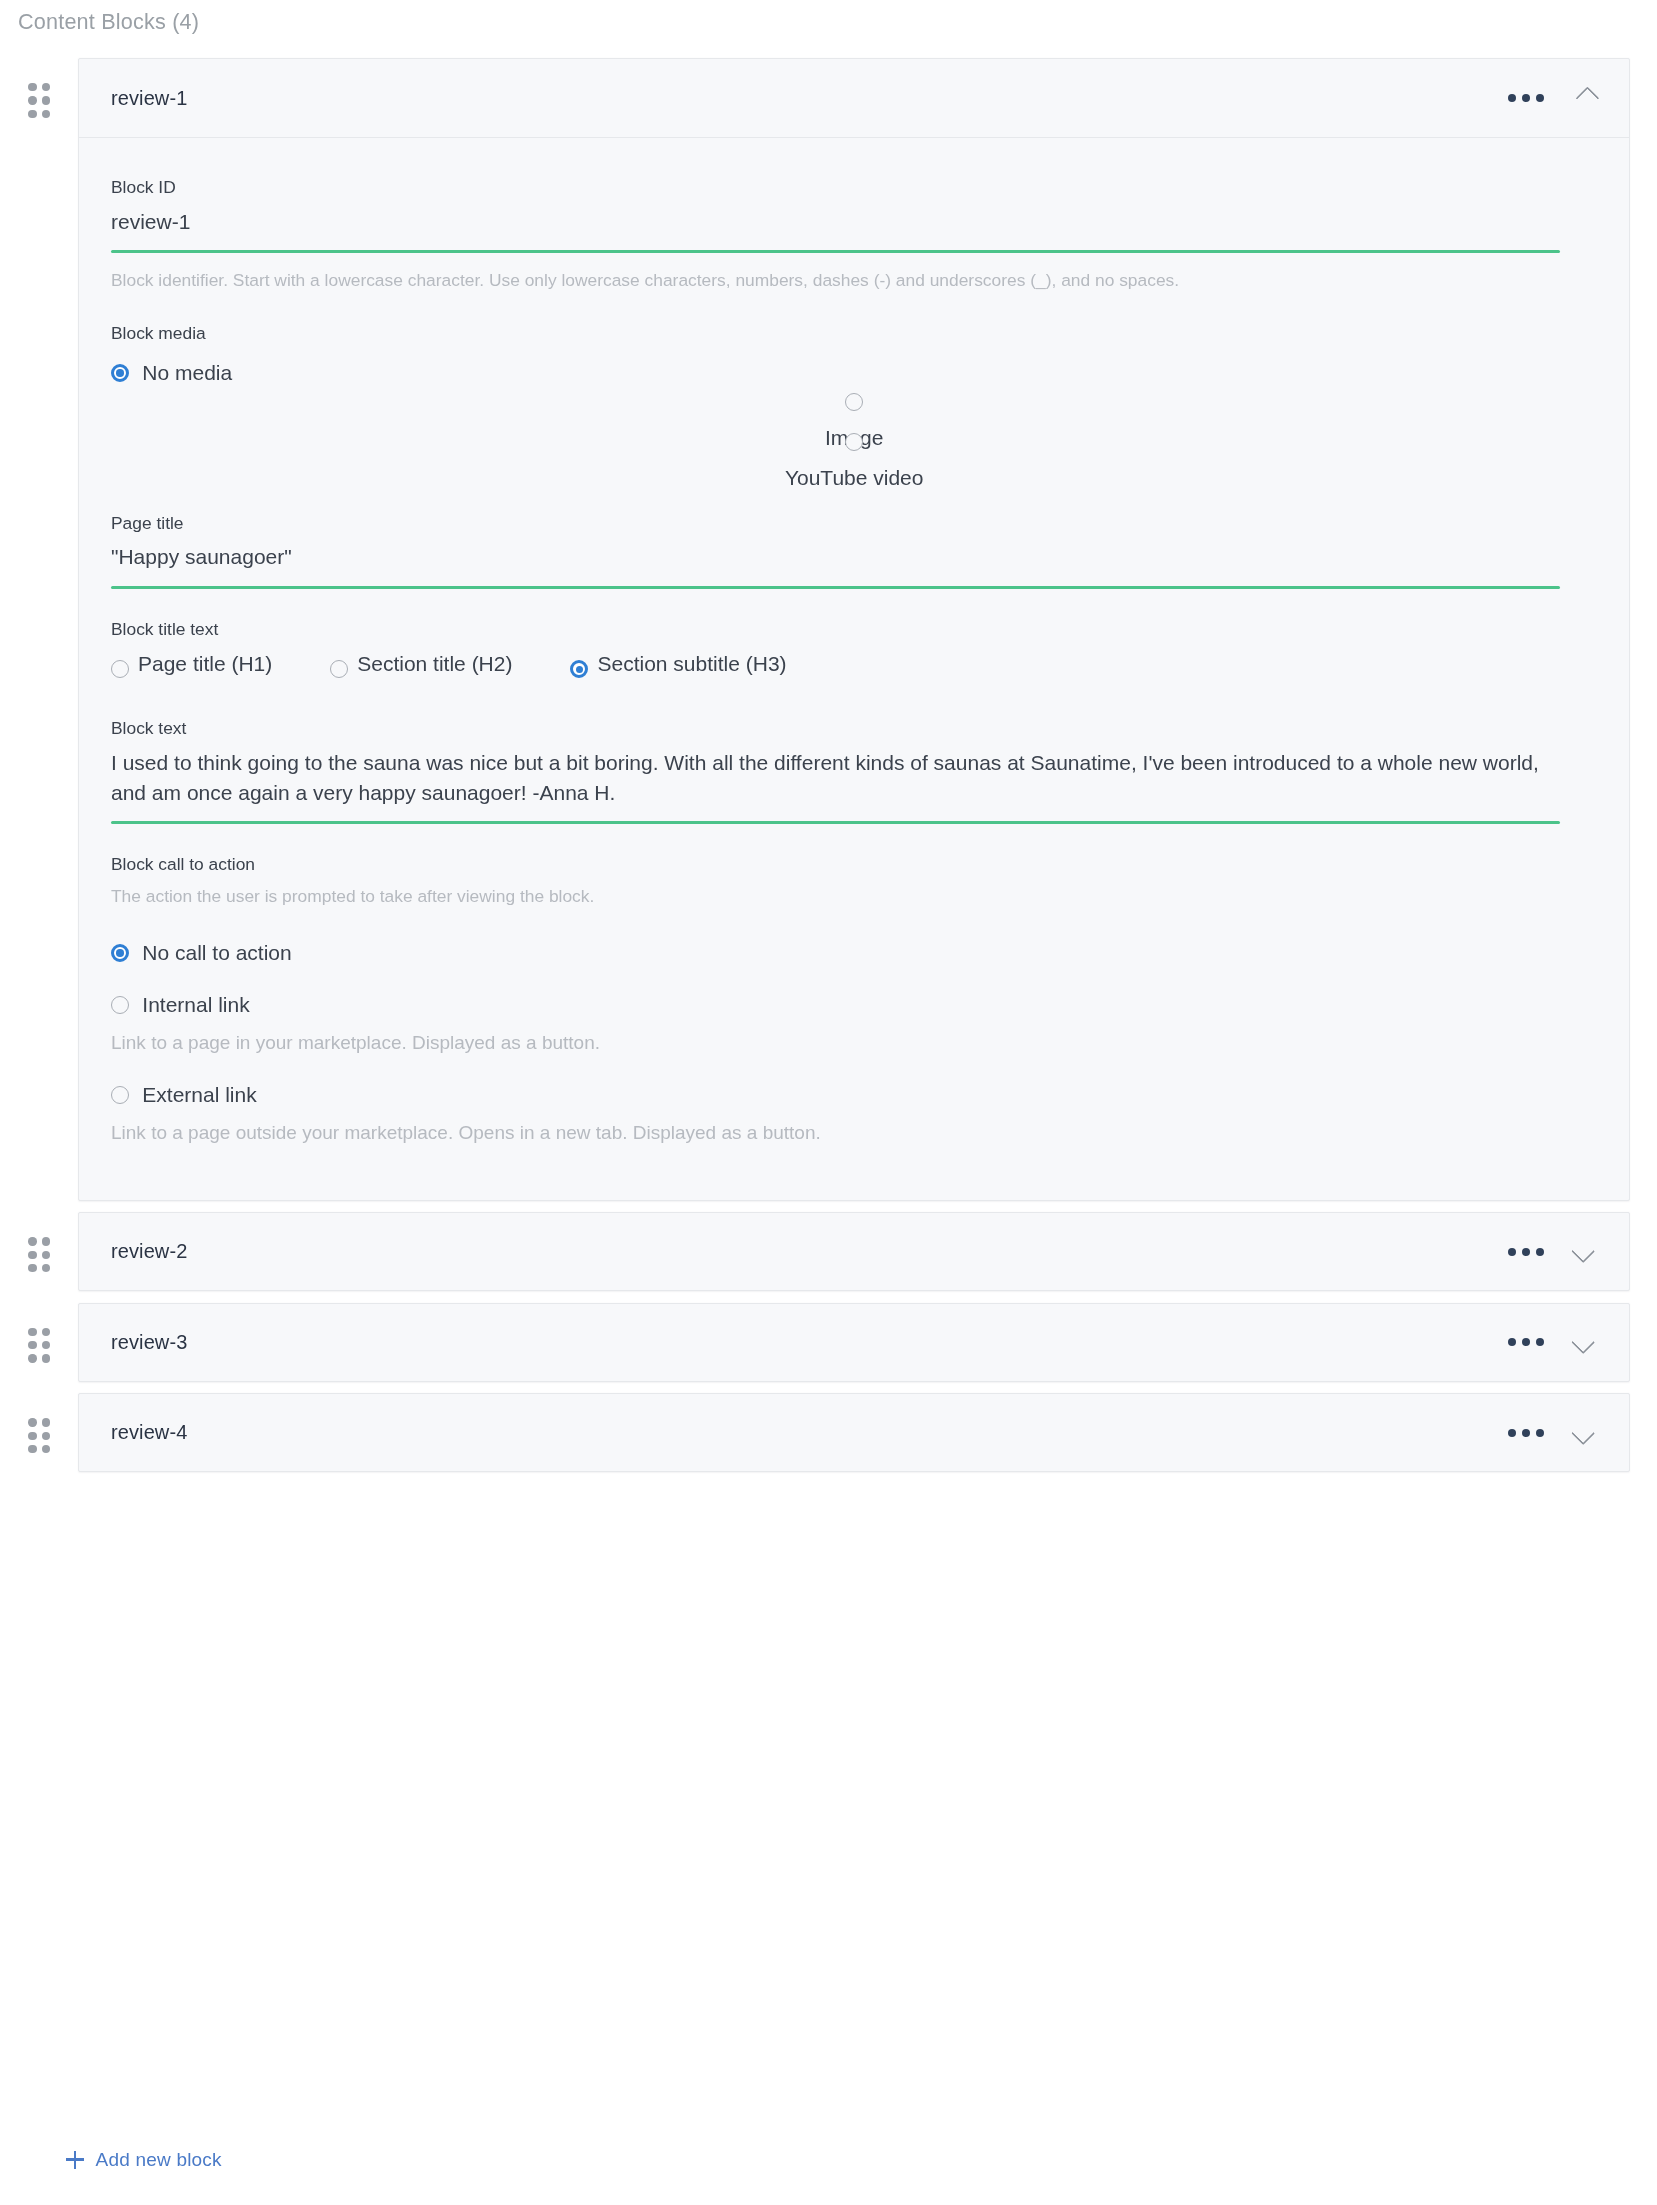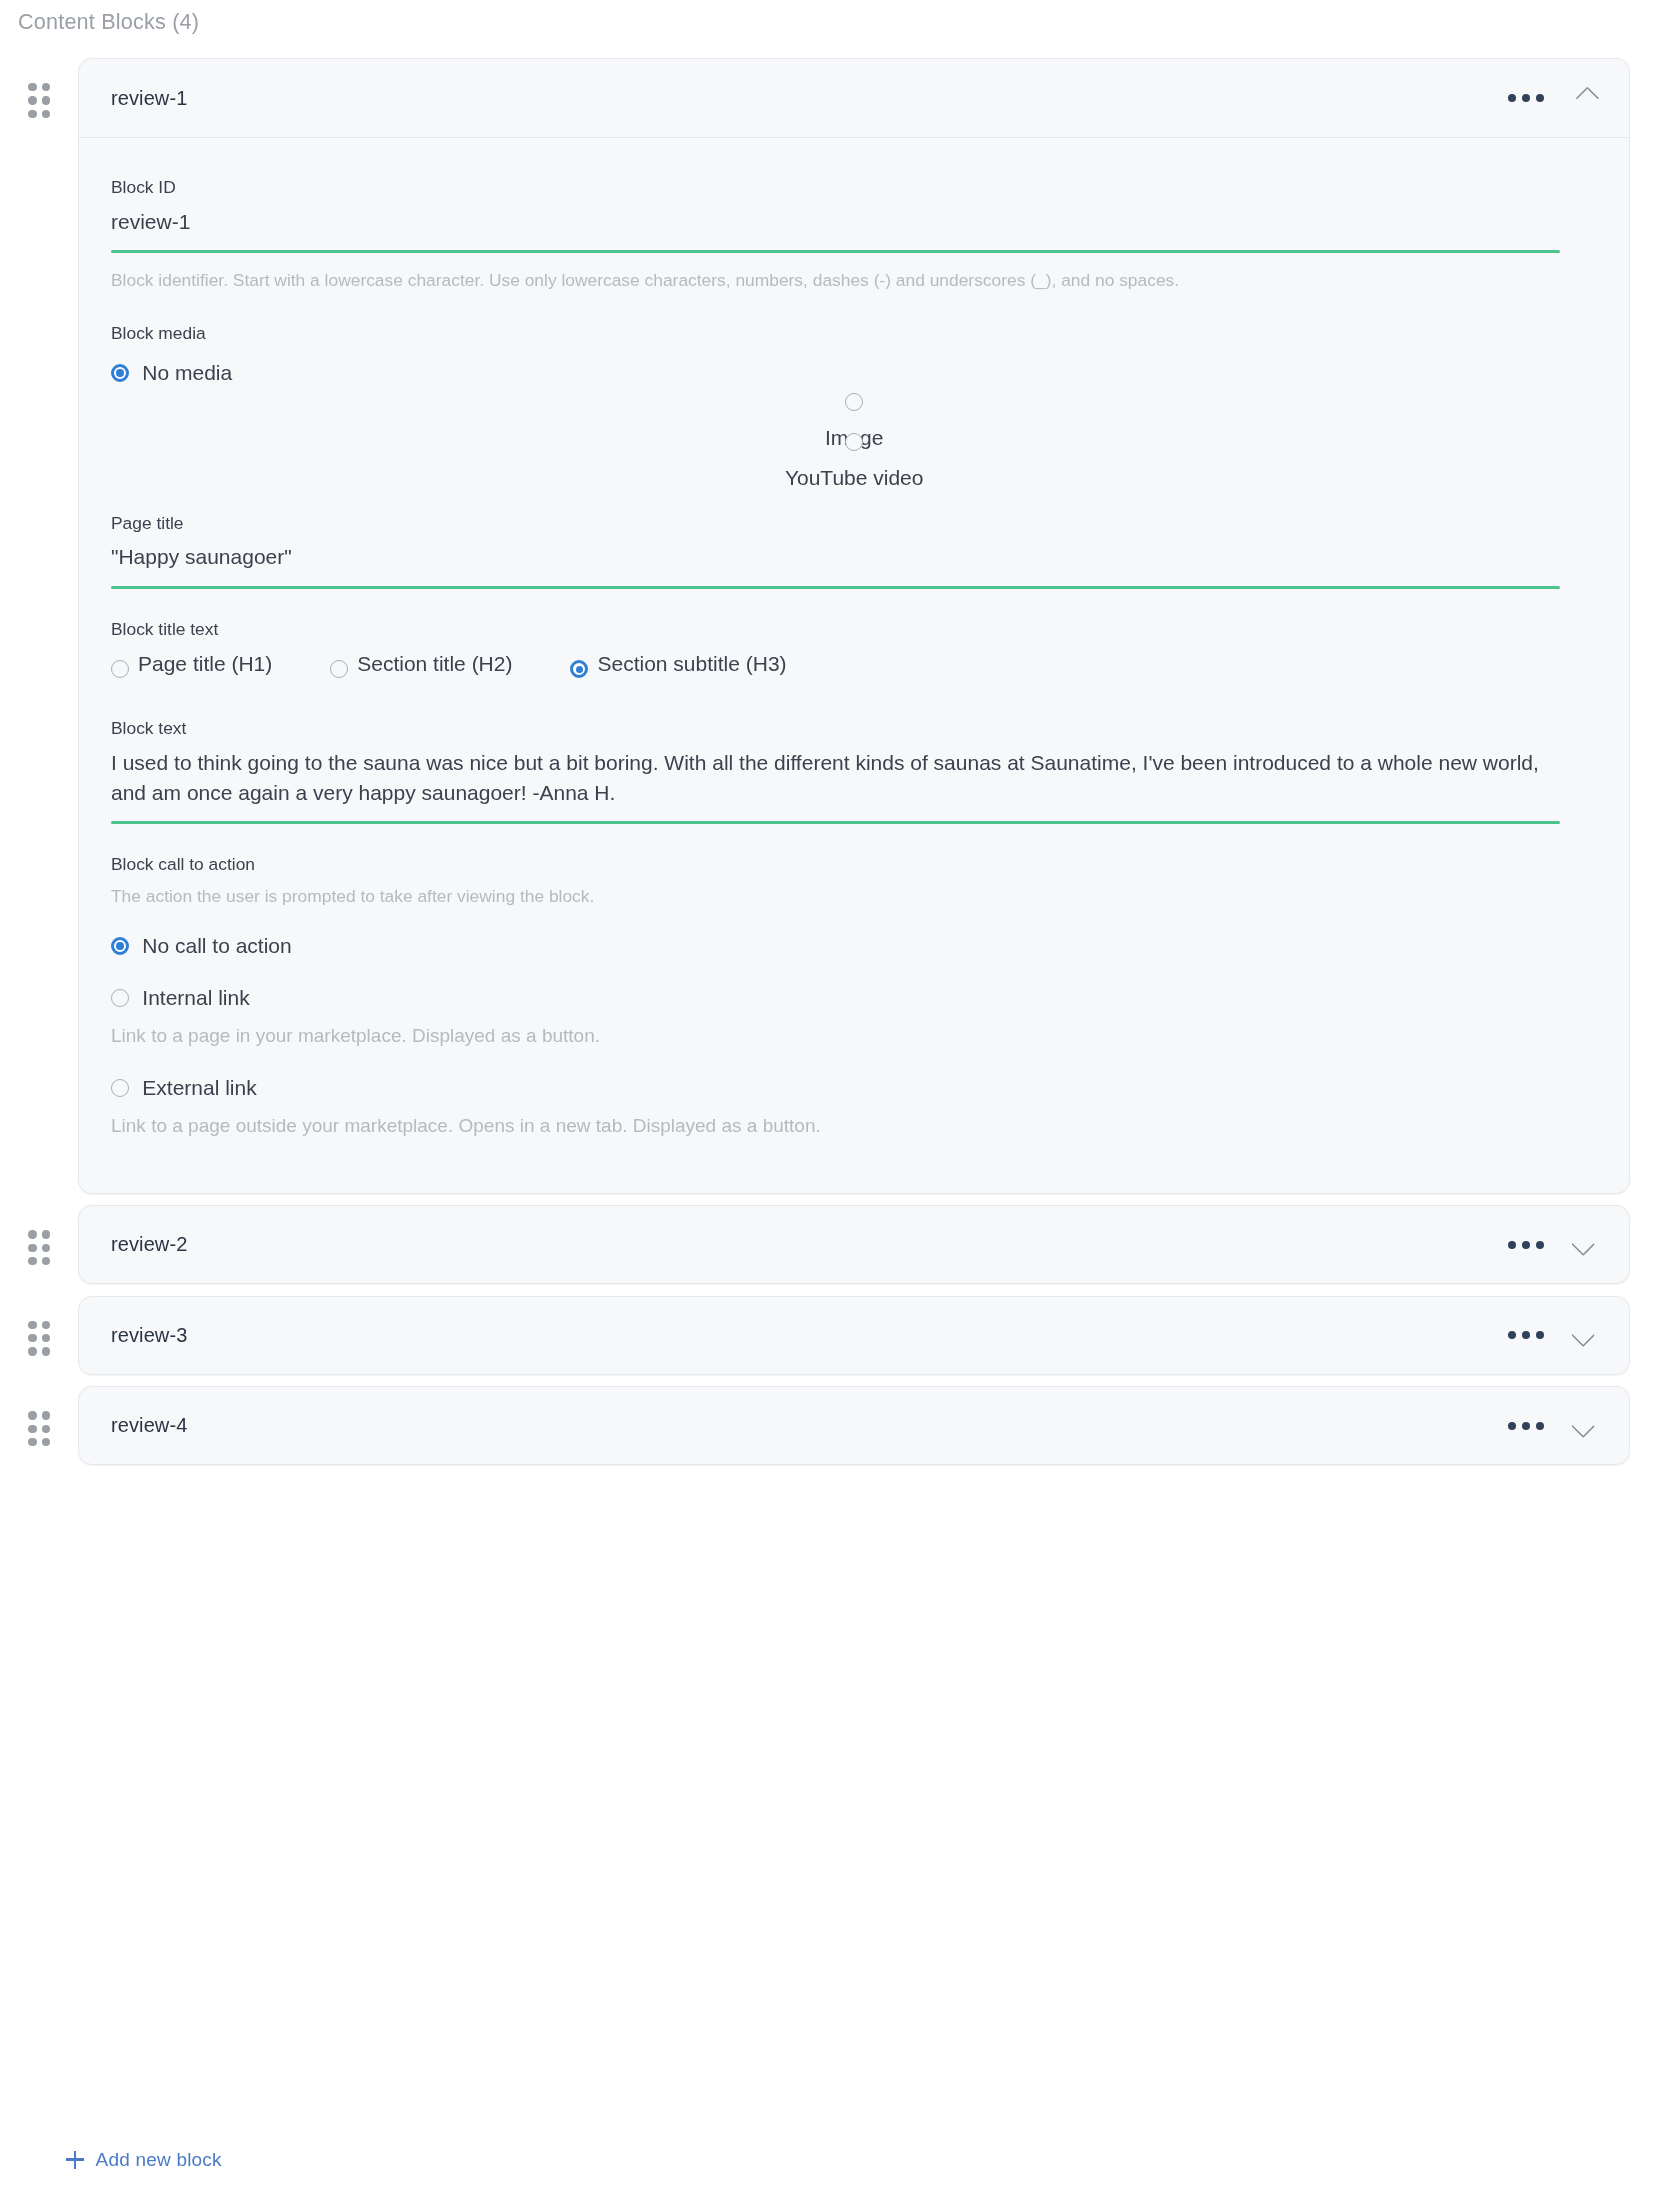--- a/index.html
+++ b/index.html
@@ -64,21 +64,21 @@
     border-radius: 50%;
     background: #9a9fa6;
   }
 
   
   .card {
     flex: 1 1 auto;
     margin-right: 26.6px;
     background: #f7f8fa;
     border: 0.8px solid #e6e8eb;
-    border-radius: 14px;
+    border-radius: 2px;
     box-shadow: 0 0.8px 1.7px rgba(16,24,40,.05);
     overflow: hidden;
   }
   .card-header {
     height: 79px;
     display: flex;
     align-items: center;
     padding: 0 28px 0 32px;
   }
   .card.expanded .card-header {
@@ -347,21 +347,21 @@
           <div class="field-value multiline">I used to think going to the sauna was nice but a bit boring. With all the different kinds of saunas at Saunatime, I've been introduced to a whole new world, and am once again a very happy saunagoer! -Anna H.</div>
           <div class="underline"></div>
         </div>
 
         <div class="group-gap-md"></div>
 
         <div class="field">
           <div class="field-label">Block call to action</div>
           <div class="help-text" style="margin-top:5px;">The action the user is prompted to take after viewing the block.</div>
 
-          <div class="radio-list" style="margin-top:17px;">
+          <div class="radio-list" style="margin-top:24px;">
 
             <div class="radio-row">
               <span class="radio-mark checked"></span>
               <span class="radio-label">No call to action</span>
             </div>
 
             <div style="height:11.6px;"></div>
 
             <div class="radio-row">
               <span class="radio-mark"></span>

